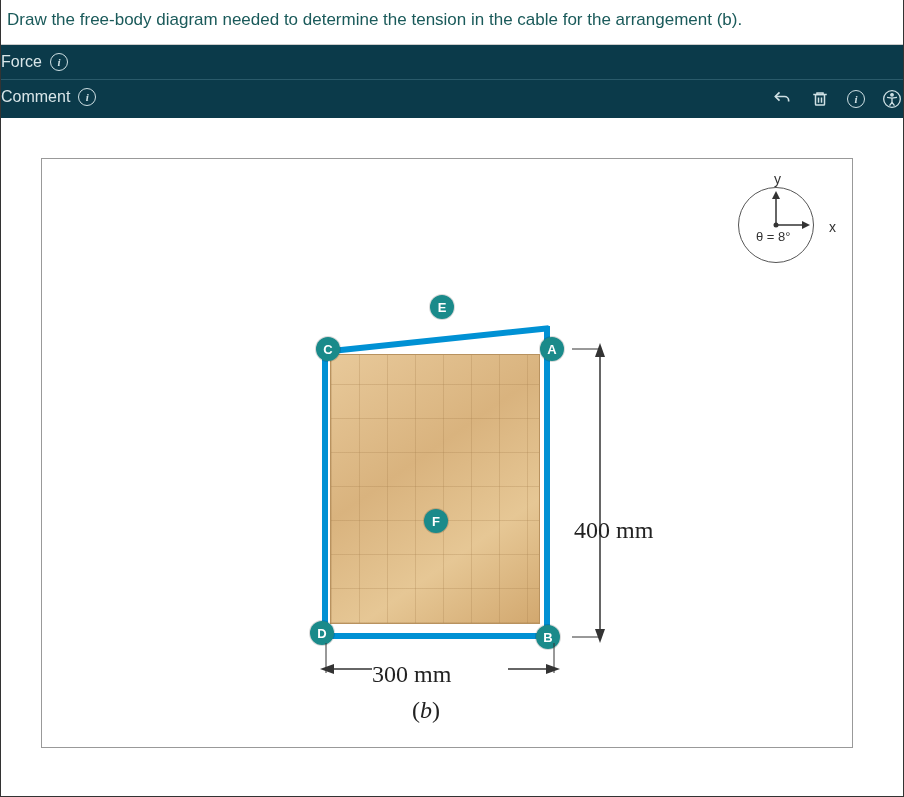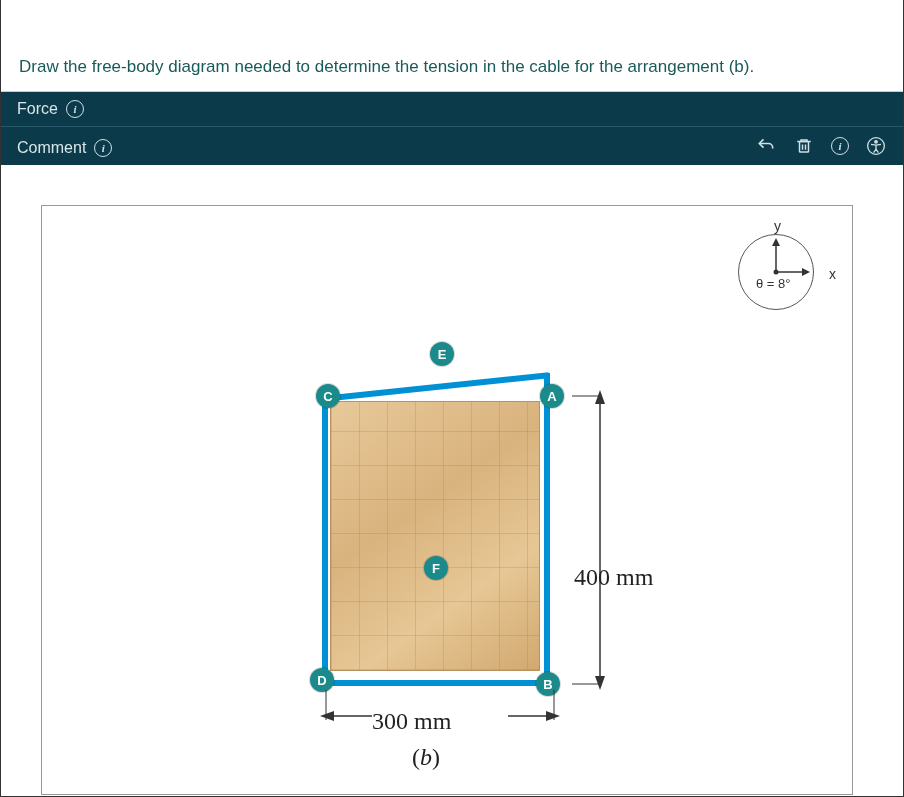--- a/index.html
+++ b/index.html
@@ -6,34 +6,33 @@
   body {
     font-family: -apple-system, BlinkMacSystemFont, "Segoe UI", Arial, sans-serif;
     background: #fff;
     width: 904px;
     height: 797px;
     overflow: hidden;
     border: 1px solid #333;
     border-top: none;
   }
   .instruction {
-    padding: 10px 6px 14px 18px;
+    padding: 10px 6px 14px 6px;
     color: #1a5a5a;
     font-size: 17px;
     border-bottom: 1px solid #ccc;
-    margin-top: 47px;
   }
   .tabs {
     background: #0b3a4a;
     color: #d9e6e9;
   }
   .tab-row {
     display: flex;
-    align-items: flex-end;
-    padding: 8px 16px;
+    align-items: flex-start;
+    padding: 8px 0;
     font-size: 16px;
   }
   .tab-row.first { border-bottom: 1px solid #2a5a6a; }
   .tab-label { margin-right: 8px; }
   .info-circle {
     display: inline-flex;
     align-items: center;
     justify-content: center;
     width: 18px; height: 18px;
     border: 1.5px solid #cfe0e4;

